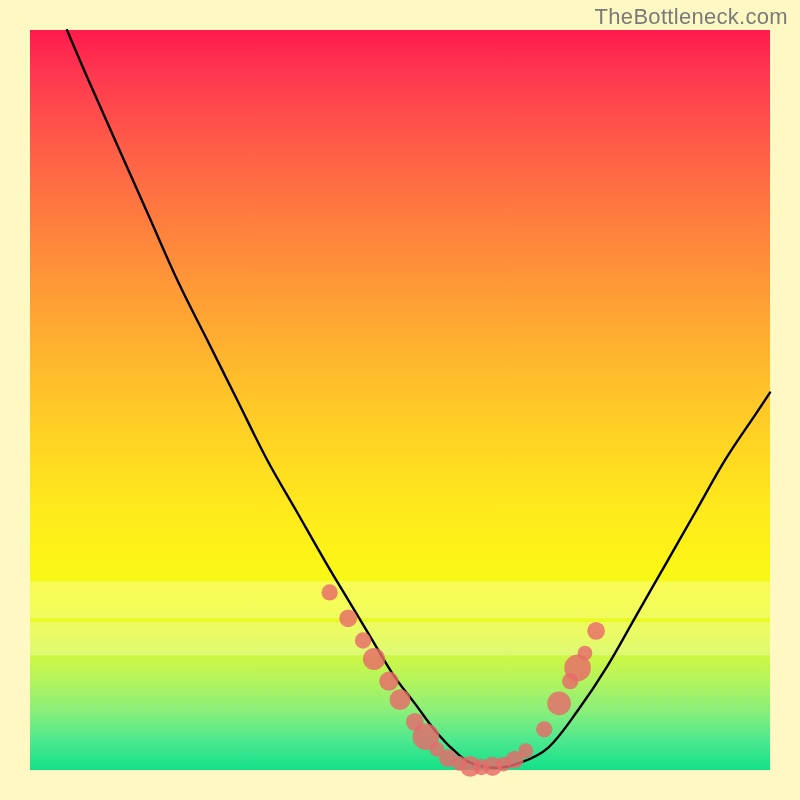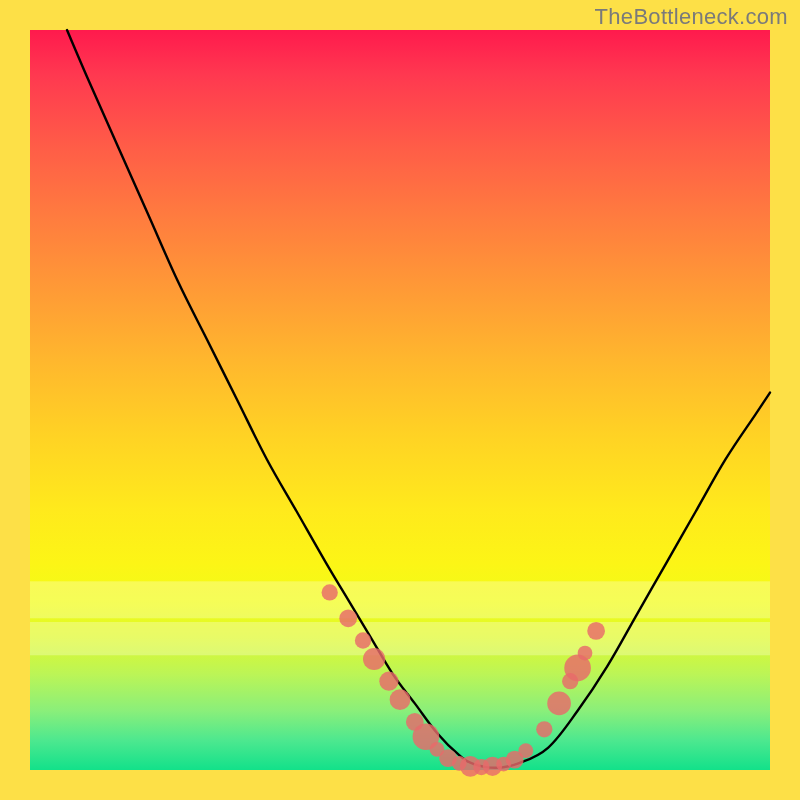--- a/index.html
+++ b/index.html
@@ -10,21 +10,21 @@
     background: #000;
     font-family: Arial, Helvetica, sans-serif;
     overflow: hidden;
   }
   .frame {
     position: absolute;
     left: 0;
     top: 0;
     width: 800px;
     height: 800px;
-    background: #fde047;
+    background: #fef9c3;
   }
   .plot {
     position: absolute;
     left: 30px;
     top: 30px;
     width: 740px;
     height: 740px;
     background: linear-gradient(
       to bottom,
       #ff1a4d 0%,

